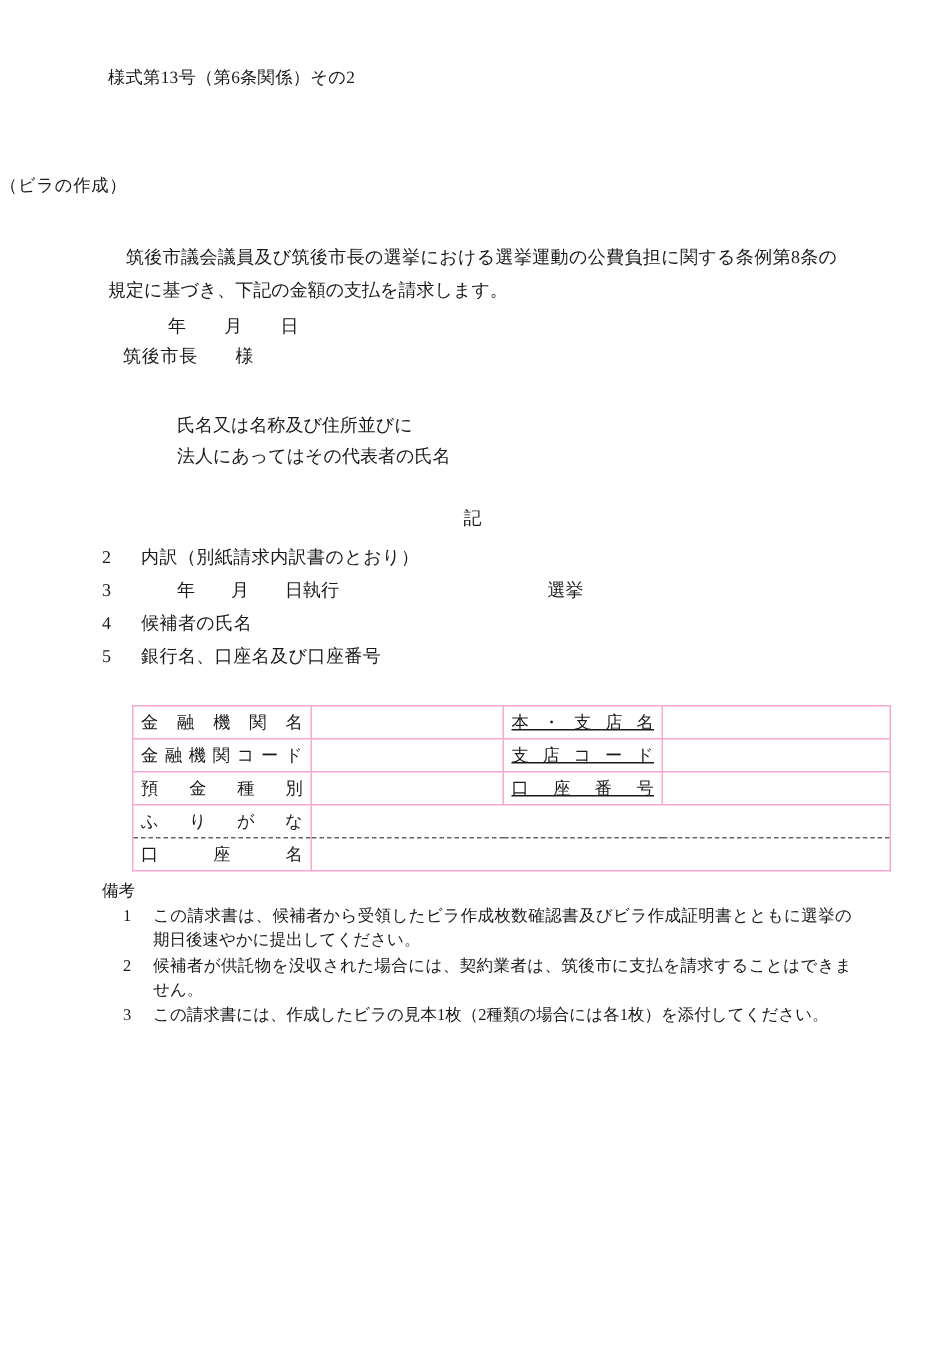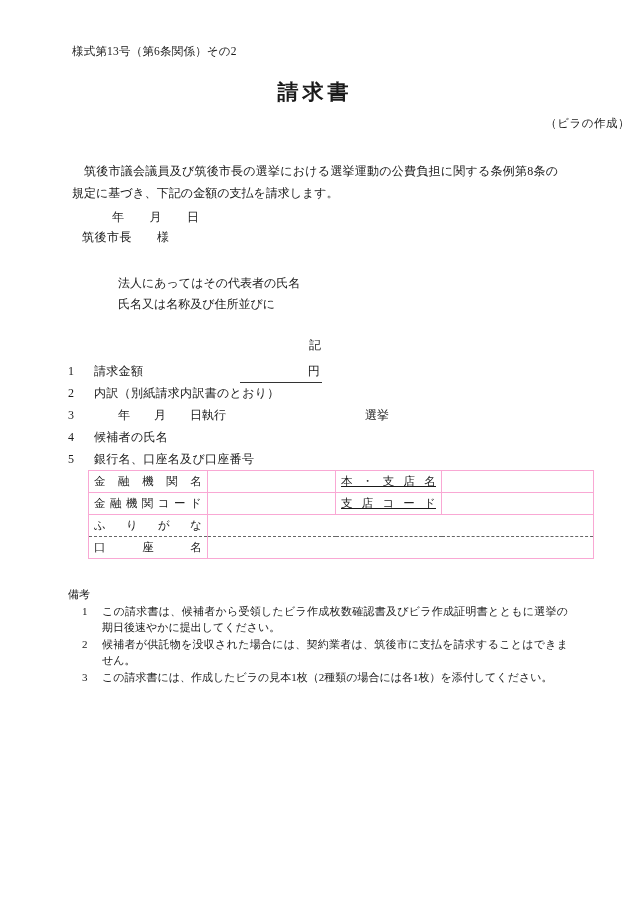--- a/index.html
+++ b/index.html
@@ -41,21 +41,21 @@
     text-align: center;
     font-size: 21px;
     font-weight: bold;
     letter-spacing: 4px;
   }
   .doc-subtitle {
     position: absolute;
     left: 0;
     right: 0;
     top: 116px;
-    text-align: right;
+    text-align: left;
     font-size: 11.5px;
     letter-spacing: 0.5px;
   }
 
   
   .intro {
     position: absolute;
     left: 72px;
     top: 160px;
     width: 486px;
@@ -196,41 +196,36 @@
     top: 0;
   }
 </style>
 </head>
 <body>
 
 <div class="page">
 
   <div class="form-code">様式第13号（第6条関係）その2</div>
 
-  <div class="doc-title">請求書</div>
   <div class="doc-subtitle">（ビラの作成）</div>
 
   <div class="intro">筑後市議会議員及び筑後市長の選挙における選挙運動の公費負担に関する条例第8条の規定に基づき、下記の金額の支払を請求します。</div>
 
   <div class="date-line">年　　月　　日</div>
   <div class="addressee">筑後市長　　様</div>
 
   <div class="signature">
+    <div>氏名又は名称及び住所並びに</div>
     <div>法人にあってはその代表者の氏名</div>
-    <div>氏名又は名称及び住所並びに</div>
   </div>
 
   <div class="ki-mark">記</div>
 
   <div class="items">
 
-    <div class="item">
-      <span class="item-num">1</span><span class="item-text">請求金額</span>
-      <span class="amount-blank">円</span>
-    </div>
 
     <div class="item">
       <span class="item-num">2</span><span class="item-text">内訳（別紙請求内訳書のとおり）</span>
     </div>
 
     <div class="item">
       <span class="item-num">3</span><span class="item3-date">　　年　　月　　日執行</span>
       <span class="item3-election">選挙</span>
     </div>
 
@@ -252,20 +247,26 @@
         <td class="lbl col-lbl-r">本・支店名</td>
         <td class="col-val-r"></td>
       </tr>
       <tr>
         <td class="lbl col-lbl-l">金融機関コード</td>
         <td class="col-val-l"></td>
         <td class="lbl col-lbl-r">支店コード</td>
         <td class="col-val-r"></td>
       </tr>
       <tr>
+        <td class="lbl col-lbl-l">預金種別</td>
+        <td class="col-val-l"></td>
+        <td class="lbl col-lbl-r">口座番号</td>
+        <td class="col-val-r"></td>
+      </tr>
+      <tr>
         <td class="lbl col-lbl-l dashed-bottom">ふりがな</td>
         <td class="dashed-bottom" colspan="3"></td>
       </tr>
       <tr>
         <td class="lbl col-lbl-l dashed-top">口座名</td>
         <td class="dashed-top" colspan="3"></td>
       </tr>
     </tbody>
   </table>
 

